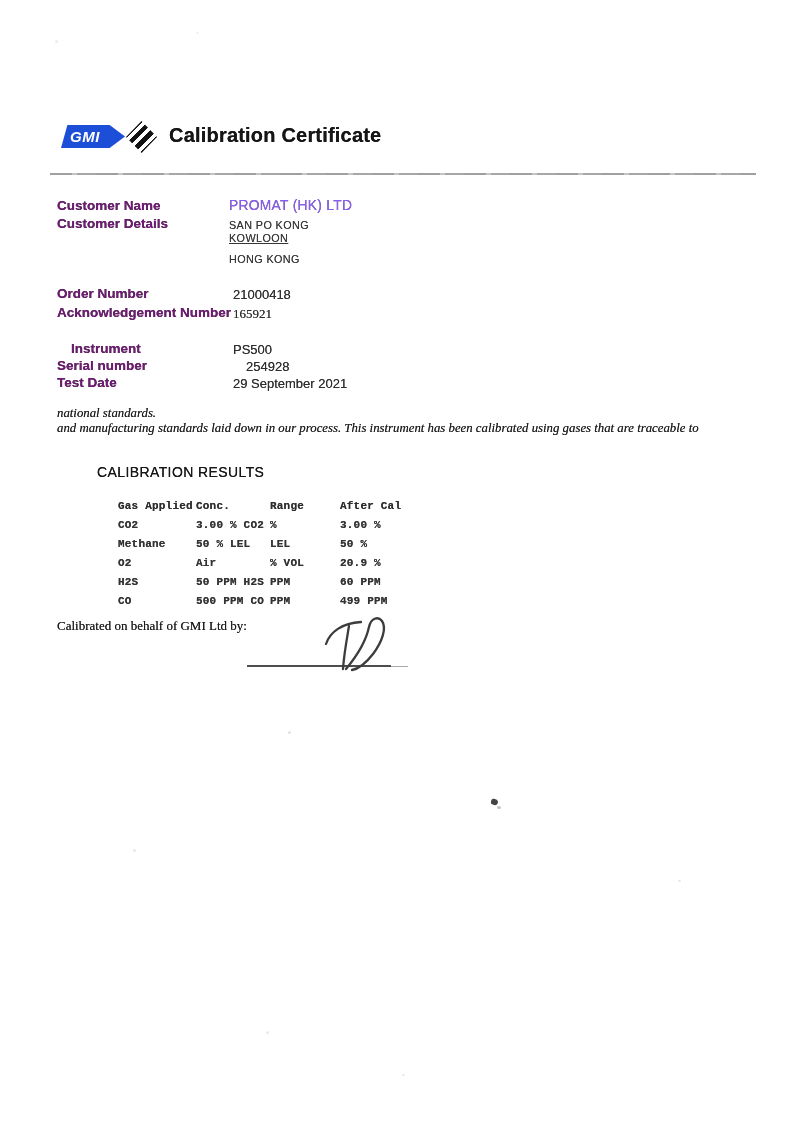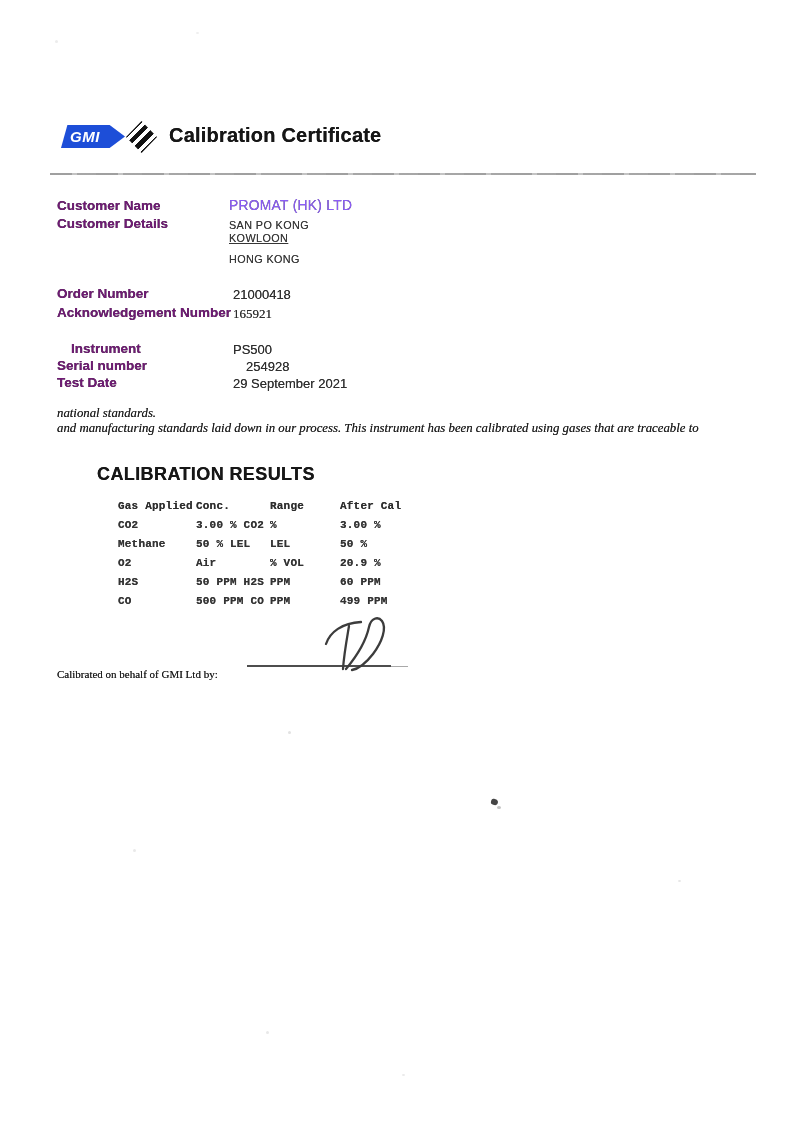--- a/index.html
+++ b/index.html
@@ -52,40 +52,40 @@
   .statement{
     left:57px;top:406px;
     font-family:"Liberation Serif", serif;
     font-style:italic;font-size:12.8px;line-height:15.4px;
     color:#1f1f1f;text-shadow:0 0 .3px #444;
   }
 
   
   .results-heading{
     left:97px;top:464px;
-    font-size:18px;font-weight:bold;letter-spacing:.4px;color:#171717;
+    font-size:14px;font-weight:normal;letter-spacing:.4px;color:#171717;
     text-shadow:0 0 .5px #222;
   }
   .results-table{
     left:95px;top:500px;
     display:grid;
     grid-template-columns:78px 74px 70px 96px;
     grid-auto-rows:19.1px;
     font-family:"Liberation Mono","DejaVu Sans Mono",monospace;
     font-size:11px;font-weight:700;letter-spacing:.2px;
     color:#333333;text-shadow:0 0 .3px #555;margin-left:23px;
   }
   .results-table .cell{white-space:nowrap;}
   .results-table .hdr{color:#2d2d2d;}
 
   
   .sig-caption{
-    left:57px;top:668px;
+    left:57px;top:618px;
     font-family:"Liberation Serif", serif;
-    font-size:11px;color:#1d1d1d;text-shadow:0 0 .3px #444;
+    font-size:13px;color:#1d1d1d;text-shadow:0 0 .3px #444;
   }
   .sig-line{left:247px;top:665px;width:144px;height:2px;background:#4e4e4e;}
   .sig-line-faint{left:391px;top:666px;width:17px;height:1px;background:#a9a9a9;}
   .sig-svg{left:318px;top:612px;}
 
   
   .speck{border-radius:50%;}
   .speck-main{left:491px;top:799px;width:7px;height:6px;background:#454545;border-radius:40% 60% 50% 45%;transform:rotate(12deg);}
   .speck-sub{left:497px;top:806px;width:4px;height:3px;background:#c2c2c2;}
   .d1{left:55px;top:40px;width:3px;height:3px;background:#ececec;}

